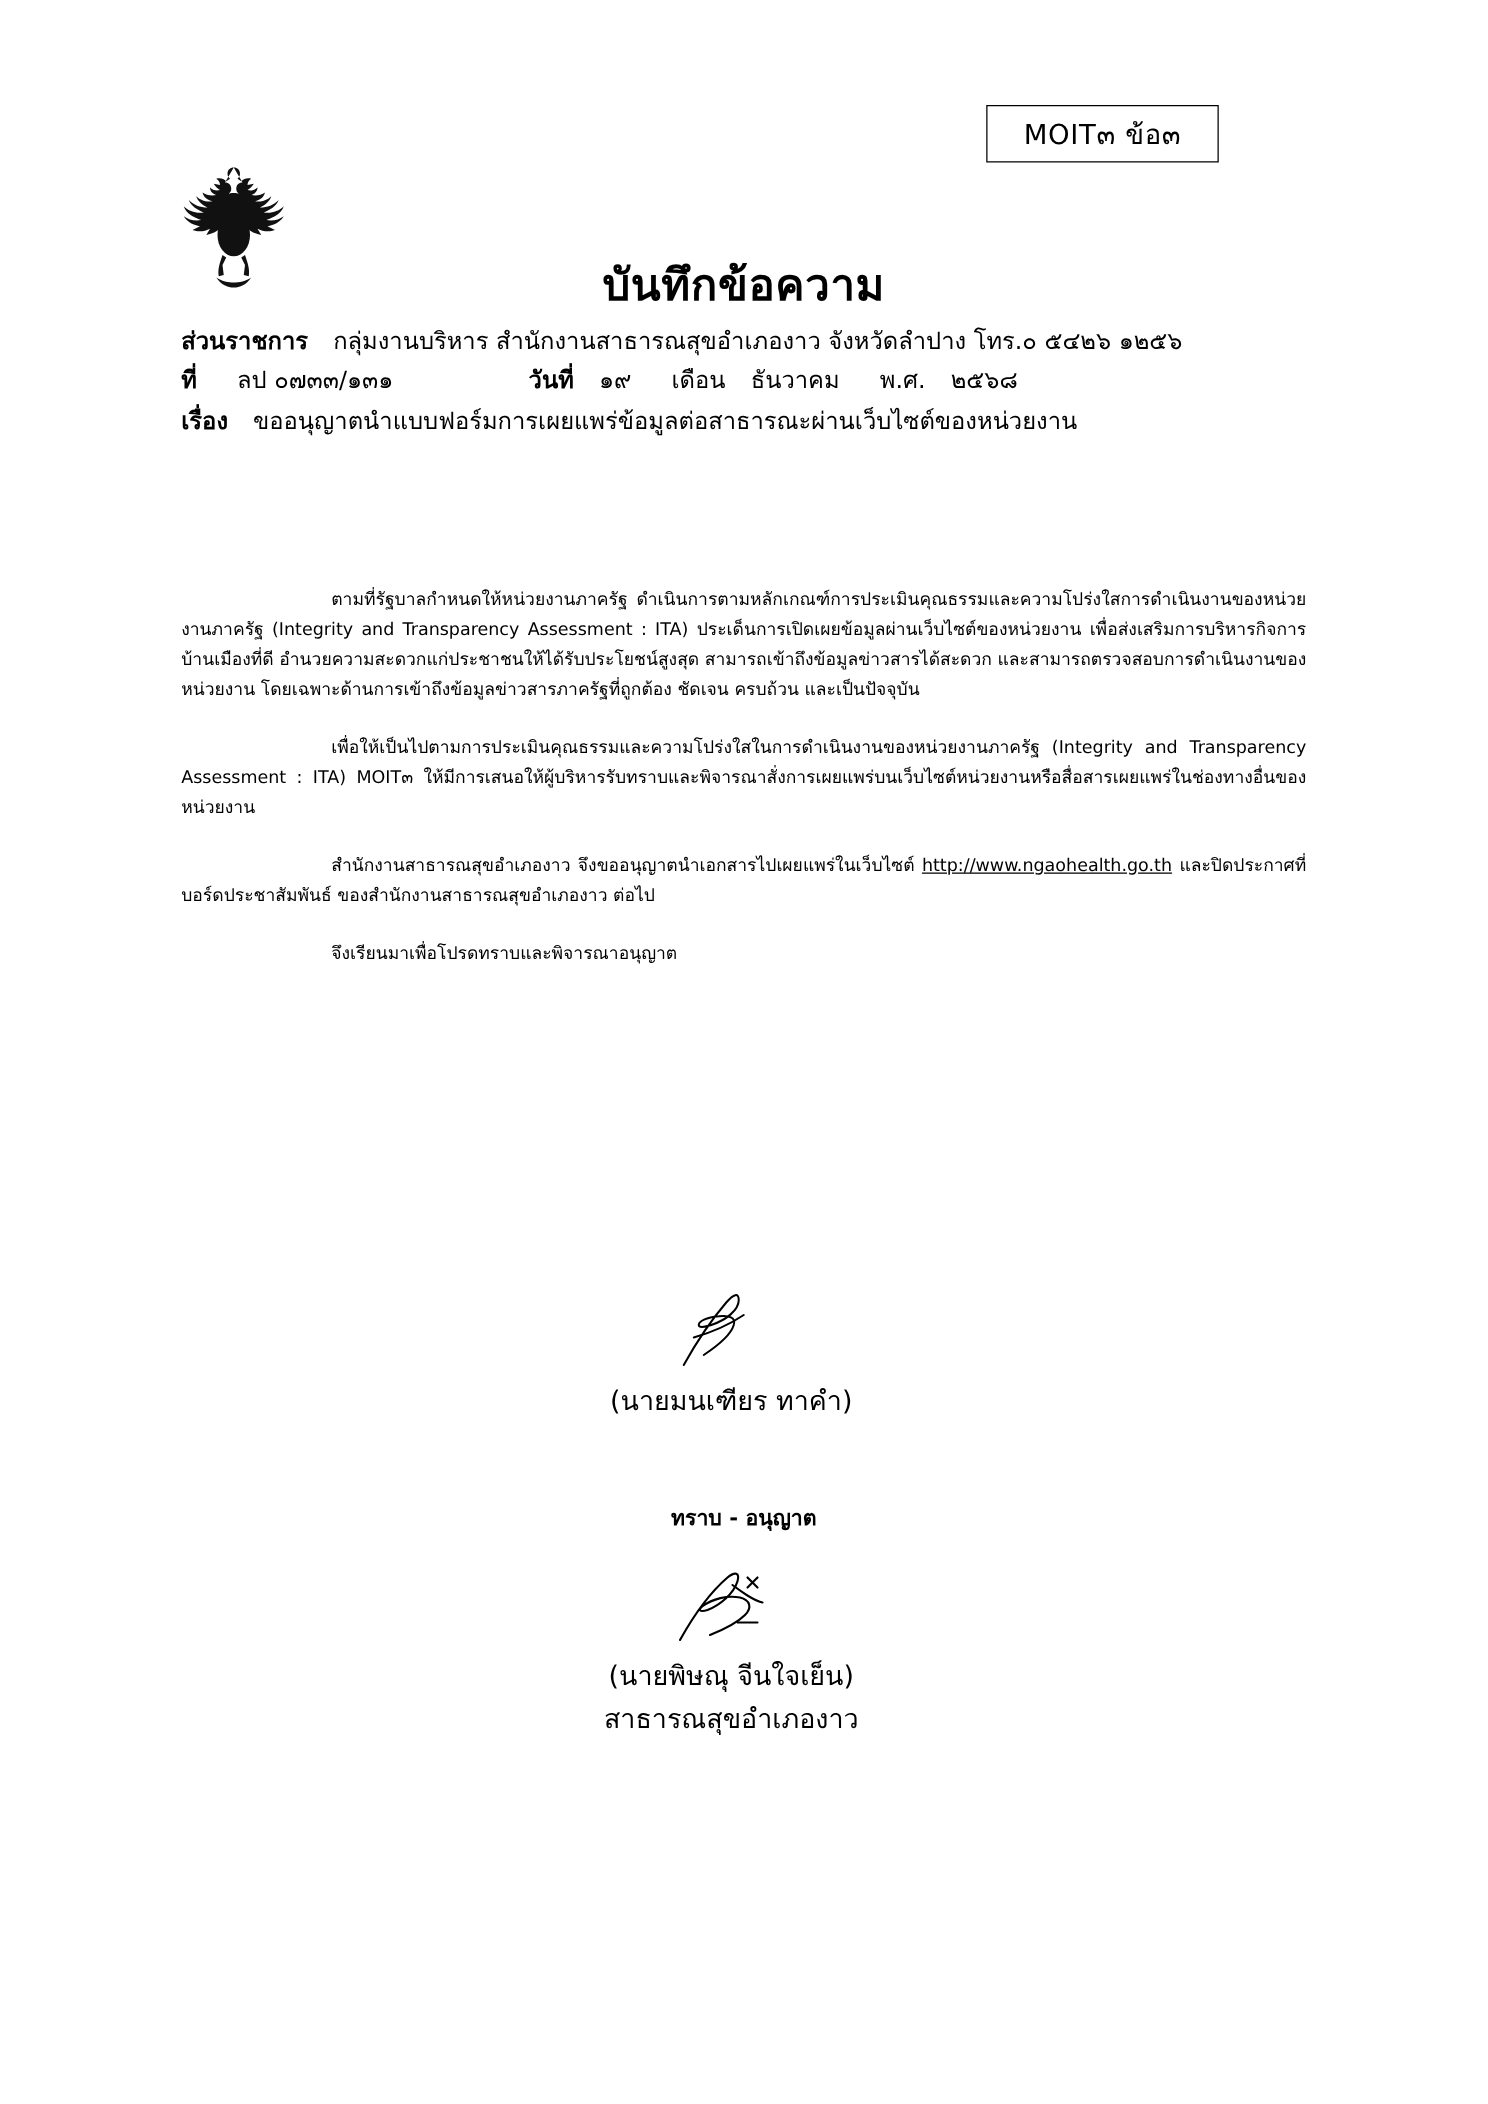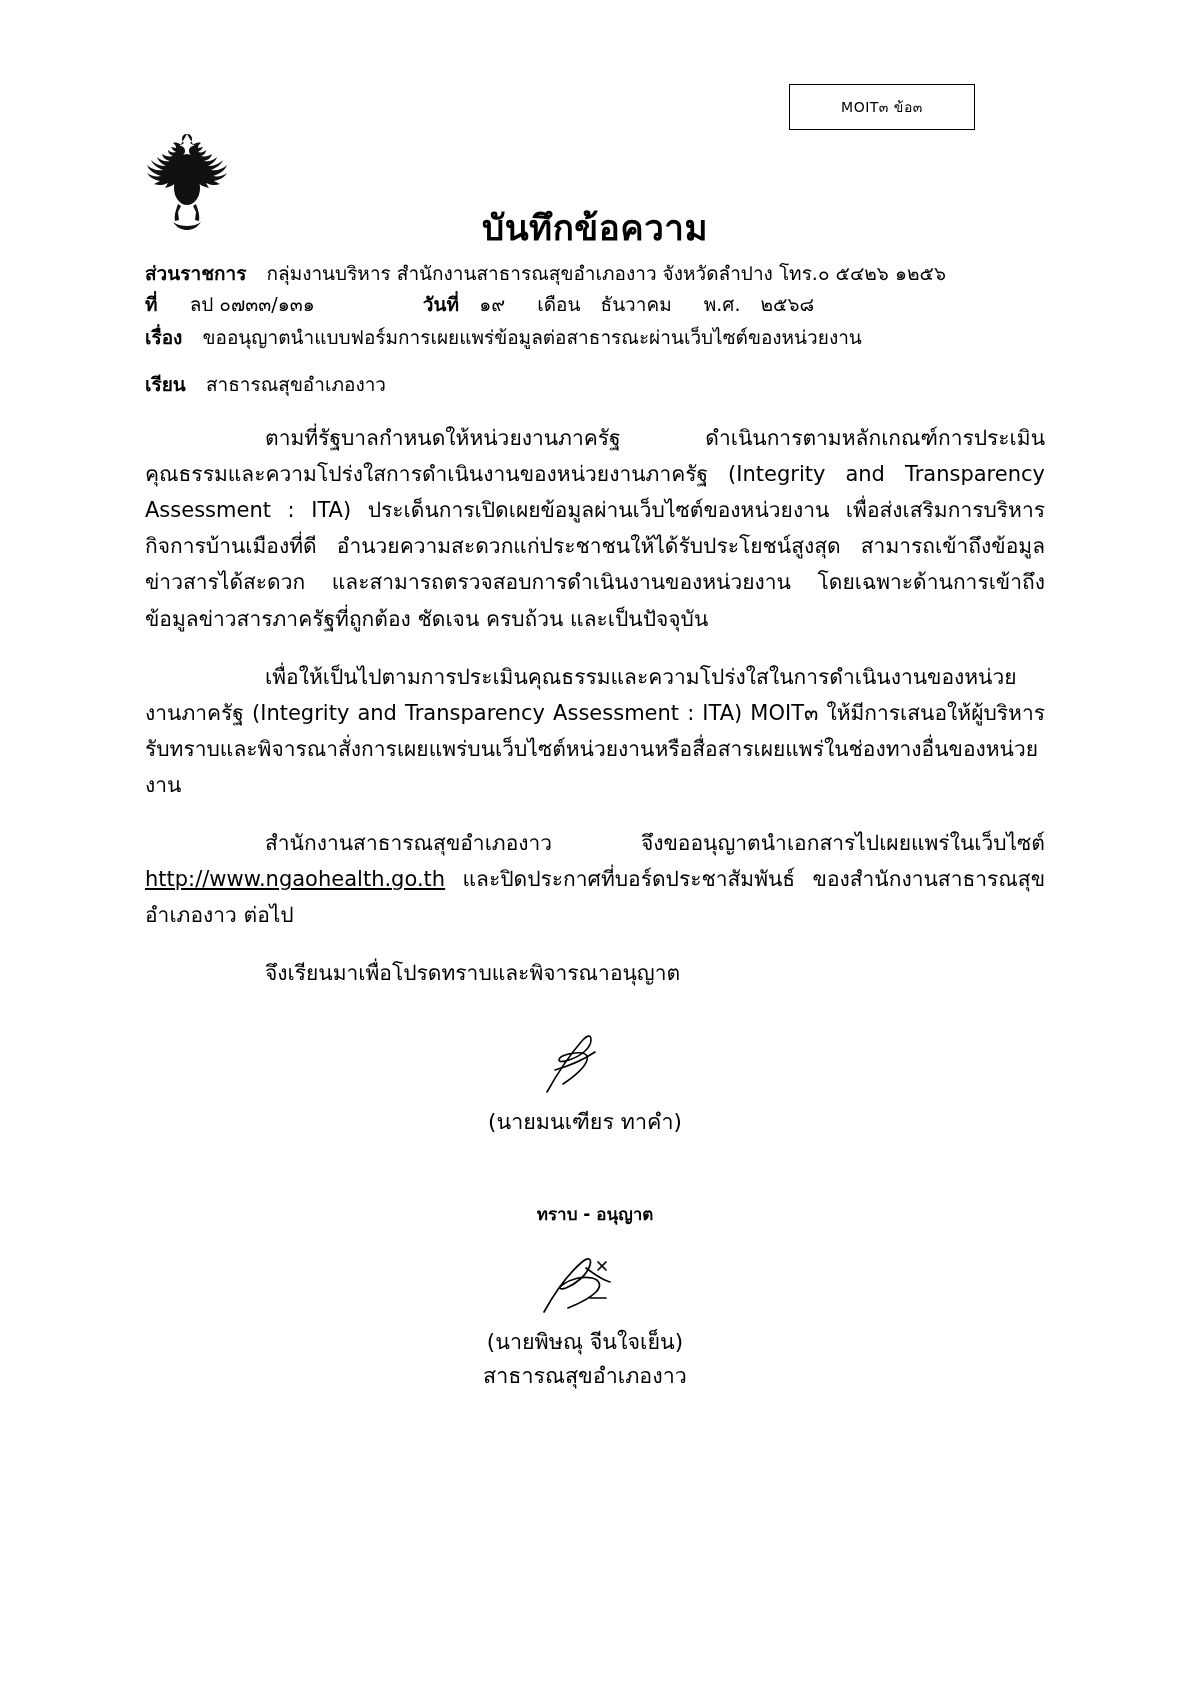--- a/index.html
+++ b/index.html
@@ -24,21 +24,21 @@
   .corner-box {
     position: absolute;
     top: 84px;
     left: 789px;
     width: 184px;
     height: 44px;
     border: 1.5px solid #000;
     display: flex;
     align-items: center;
     justify-content: center;
-    font-size: 14px;
+    font-size: 22px;
     letter-spacing: 0.5px;
   }
 
   
   .emblem {
     position: absolute;
     top: 126px;
     left: 133px;
     width: 108px;
     height: 108px;
@@ -74,24 +74,24 @@
   .v { font-weight: normal; }
   .gap-sm { display: inline-block; width: 8px; }
   .gap-md { display: inline-block; width: 20px; }
   .gap-lg { display: inline-block; width: 96px; }
   .row-subject { margin-top: 2px; }
   .row-to { margin-top: 17px; }
 
   
   .body {
     position: absolute;
-    top: 420px;
+    top: 468px;
     left: 145px;
     width: 900px;
-    font-size: 21px;
+    font-size: 14px;
     line-height: 1.72;
     text-align: justify;
   }
   .body p {
     margin: 0 0 22px 0;
     text-indent: 120px;
   }
   .link {
     text-decoration: underline;
   }
@@ -179,25 +179,20 @@
       <span class="v">ธันวาคม</span>
       <span class="gap-md"></span>
       <span class="v">พ.ศ.</span>
       <span class="gap-sm"></span>
       <span class="v">๒๕๖๘</span>
     </div>
     <div class="row row-subject">
       <span class="lbl">เรื่อง</span>
       <span class="gap-sm"></span>
       <span class="v">ขออนุญาตนำแบบฟอร์มการเผยแพร่ข้อมูลต่อสาธารณะผ่านเว็บไซต์ของหน่วยงาน</span>
-    </div>
-    <div class="row row-to">
-      <span class="lbl">เรียน</span>
-      <span class="gap-sm"></span>
-      <span class="v">สาธารณสุขอำเภองาว</span>
     </div>
   </div>
 
   <div class="body">
     <p>ตามที่รัฐบาลกำหนดให้หน่วยงานภาครัฐ ดำเนินการตามหลักเกณฑ์การประเมินคุณธรรมและความโปร่งใสการดำเนินงานของหน่วยงานภาครัฐ (Integrity and Transparency Assessment : ITA) ประเด็นการเปิดเผยข้อมูลผ่านเว็บไซต์ของหน่วยงาน เพื่อส่งเสริมการบริหารกิจการบ้านเมืองที่ดี อำนวยความสะดวกแก่ประชาชนให้ได้รับประโยชน์สูงสุด สามารถเข้าถึงข้อมูลข่าวสารได้สะดวก และสามารถตรวจสอบการดำเนินงานของหน่วยงาน โดยเฉพาะด้านการเข้าถึงข้อมูลข่าวสารภาครัฐที่ถูกต้อง ชัดเจน ครบถ้วน และเป็นปัจจุบัน</p>
     <p>เพื่อให้เป็นไปตามการประเมินคุณธรรมและความโปร่งใสในการดำเนินงานของหน่วยงานภาครัฐ (Integrity and Transparency Assessment : ITA) MOIT๓ ให้มีการเสนอให้ผู้บริหารรับทราบและพิจารณาสั่งการเผยแพร่บนเว็บไซต์หน่วยงานหรือสื่อสารเผยแพร่ในช่องทางอื่นของหน่วยงาน</p>
     <p><span>สำนักงานสาธารณสุขอำเภองาว จึงขออนุญาตนำเอกสารไปเผยแพร่ในเว็บไซต์ </span><span class="link">http://www.ngaohealth.go.th</span><span> และปิดประกาศที่บอร์ดประชาสัมพันธ์ ของสำนักงานสาธารณสุขอำเภองาว ต่อไป</span></p>
     <p class="closing">จึงเรียนมาเพื่อโปรดทราบและพิจารณาอนุญาต</p>
   </div>
 

